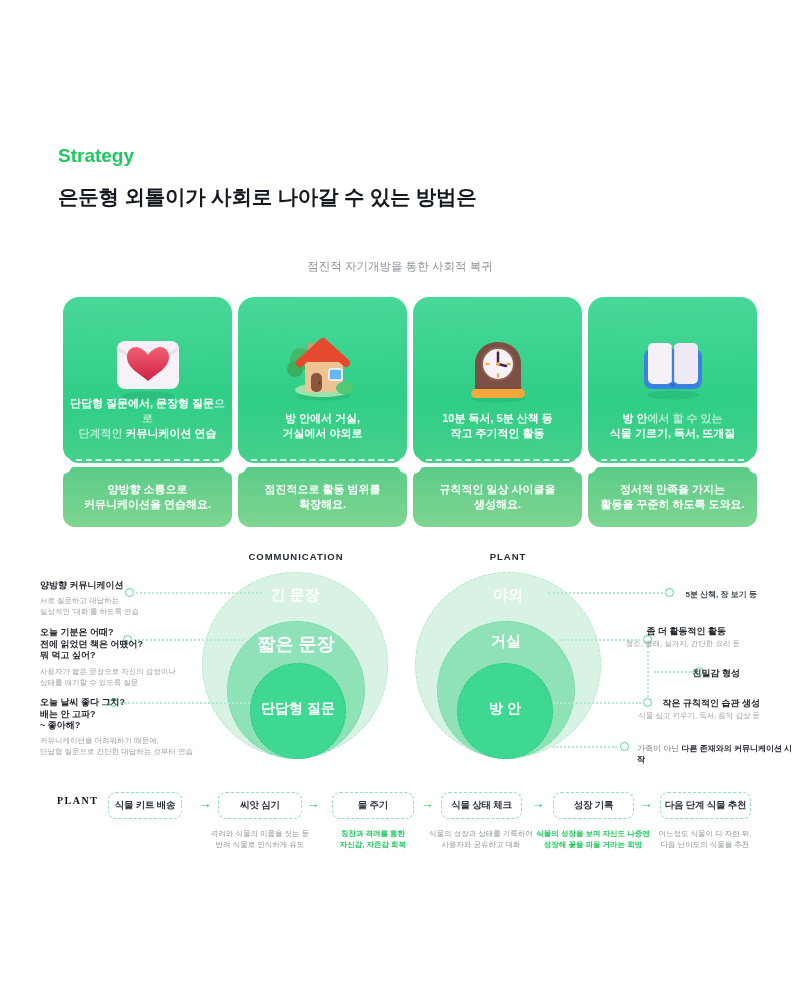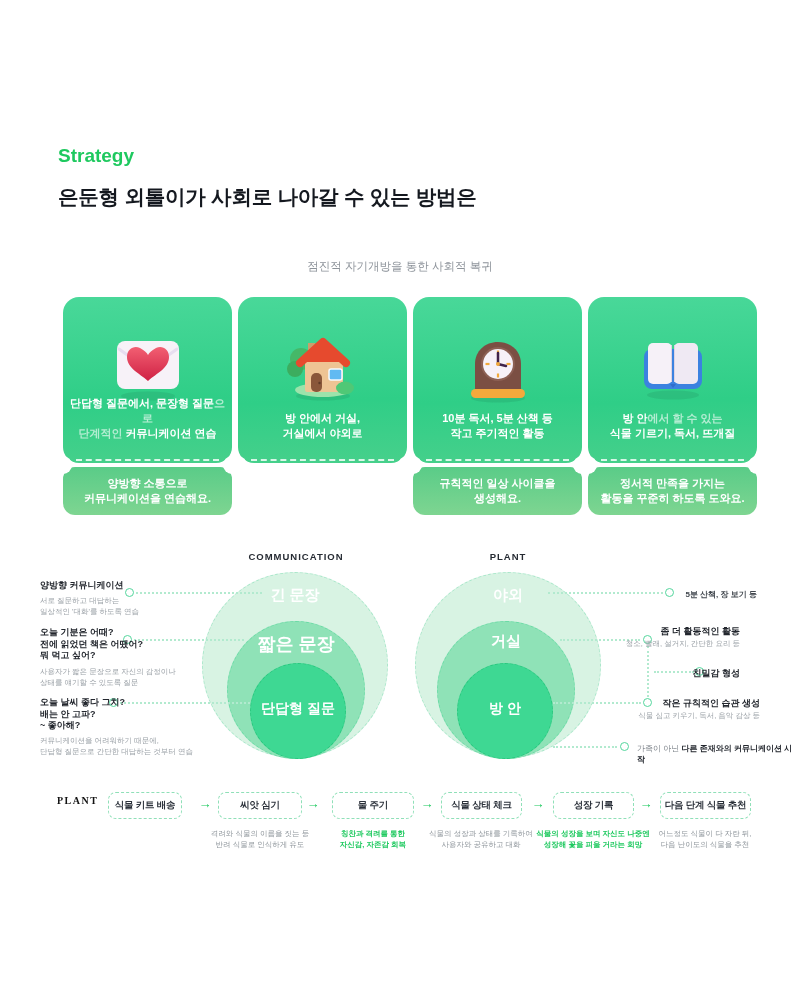--- a/index.html
+++ b/index.html
@@ -9,21 +9,21 @@
   
   .eyebrow{position:absolute;left:58px;top:145px;font-size:19px;font-weight:800;color:#1ec95f;}
   .h-title{position:absolute;left:58px;font-size:20.5px;font-weight:800;letter-spacing:-0.2px;color:#14181f;}
   .h-title.green{color:#1ec95f;}
   .subtitle{position:absolute;left:0;right:0;top:259px;text-align:center;font-size:11.5px;color:#8d939a;}
 
   
   .card{position:absolute;top:277px;width:169px;height:230px;margin-top:20px;}
   .card-top{position:absolute;top:0;left:0;right:0;height:166px;border-radius:16px;
             background:linear-gradient(178deg,#49d899 0%,#2fce87 62%,#47d08b 100%);}
-  .card-stub{position:absolute;top:170px;left:0;right:0;height:48px;border-radius:12px;
+  .card-stub{position:absolute;top:170px;left:0;right:0;height:60px;border-radius:12px;
              background:linear-gradient(180deg,#5acc88 0%,#7ed591 100%);padding-left:33px;}
   .card-dash{position:absolute;left:13px;right:13px;bottom:2px;border-top:2px dashed rgba(255,255,255,0.8);}
   .notch{position:absolute;width:18px;height:18px;border-radius:50%;background:#fff;top:159px;}
   .notch-l{left:-9px;}.notch-r{right:-9px;}
   .icon-wrap{position:absolute;top:22px;left:0;right:0;display:flex;justify-content:center;}
   .card-desc{position:absolute;left:5px;right:5px;bottom:22px;text-align:center;font-size:11px;line-height:15px;}
   .card-line{font-weight:700;}
   .card-line .seg-strong{color:#ffffff;}
   .card-line .seg-muted{color:rgba(255,255,255,0.62);}
   .stub-text{position:absolute;inset:0;display:flex;align-items:center;justify-content:center;
@@ -110,20 +110,23 @@
           <circle cx="42.5" cy="64" r="1.2" fill="#5f3a26"></circle>
           <rect x="52" y="50" width="13" height="11" rx="2" fill="#61baf2" stroke="#f6fafe" stroke-width="1.5"></rect>
           <ellipse cx="68" cy="69" rx="9" ry="6.5" fill="#50c876"></ellipse>
         </svg>
       </div>
       <div class="card-desc">
         <div class="card-line"><span class="seg-strong">방 안에서 거실,</span></div>
         <div class="card-line"><span class="seg-strong">거실에서 야외로</span></div>
       </div>
       <div class="card-dash"></div>
+    </div>
+    <div class="card-stub">
+      <div class="stub-text">점진적으로 활동 범위를<br>확장해요.</div>
     </div>
     <div class="notch notch-l"></div>
     <div class="notch notch-r"></div>
   </div>
 
   <div class="card" style="left:413px;">
     <div class="card-top">
       <div class="icon-wrap">
         <svg width="92" height="84" viewBox="0 0 92 84">
           <ellipse cx="46" cy="79" rx="27" ry="4.5" fill="rgba(23,112,72,0.16)"></ellipse>
@@ -223,21 +226,21 @@
   <div class="dotline" style="left:654px;top:671px;width:40px;"></div>
   <div class="dotline" style="left:553px;top:702px;width:88px;"></div>
   <div class="dotline" style="left:553px;top:746px;width:64px;"></div>
   <div class="dot-circle" style="left:665px;top:588px;"></div>
   <div class="dot-circle" style="left:643px;top:635px;"></div>
   <div class="dot-circle" style="left:695px;top:667px;"></div>
   <div class="dot-circle" style="left:643px;top:698px;"></div>
   <div class="dot-circle" style="left:620px;top:742px;"></div>
 
   <div class="note-plain" style="right:43px;top:589px;">5분 산책, 장 보기 등</div>
-  <div class="note-title" style="right:60px;top:626px;">좀 더 활동적인 활동</div>
+  <div class="note-title" style="right:74px;top:626px;">좀 더 활동적인 활동</div>
   <div class="note-desc" style="right:60px;top:638px;">청소, 빨래, 설거지, 간단한 요리 등</div>
   <div class="note-title" style="right:60px;top:668px;">친밀감 형성</div>
   <div class="note-title" style="right:40px;top:698px;">작은 규칙적인 습관 생성</div>
   <div class="note-desc" style="right:40px;top:710px;">식물 심고 키우기, 독서, 음악 감상 등</div>
   <div class="note-mixed" style="left:637px;top:743px;"><span class="seg-muted">가족이 아닌 </span><span class="seg-strong">다른 존재와의 커뮤니케이션 시작</span></div>
 
   <div class="flow-label">PLANT</div>
 
   <div class="flow-box" style="left:108px;width:74px;">식물 키트 배송</div>
   <div class="flow-arrow" style="left:198px;">→</div>

